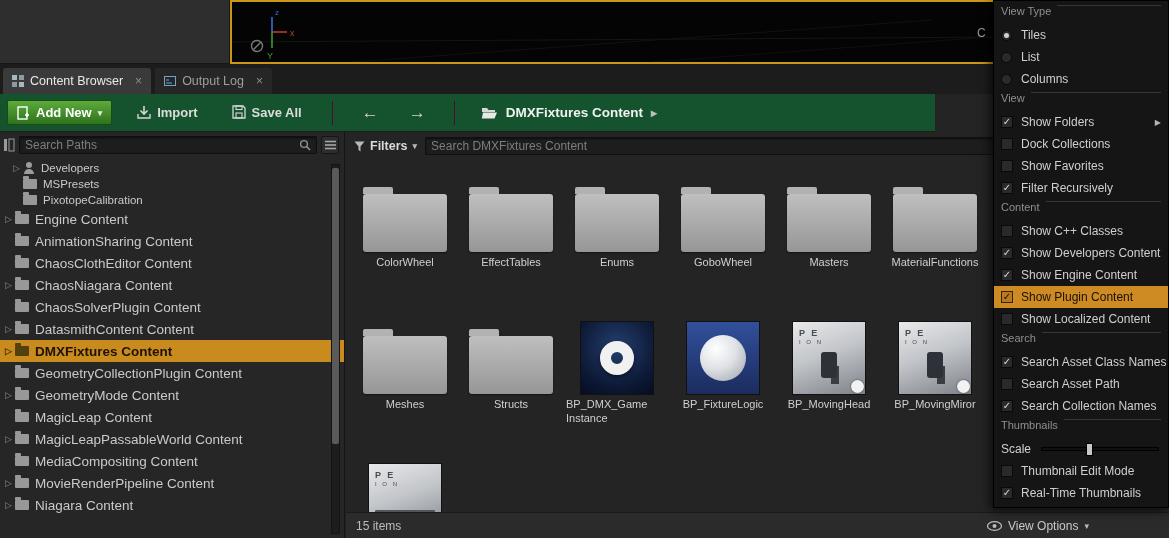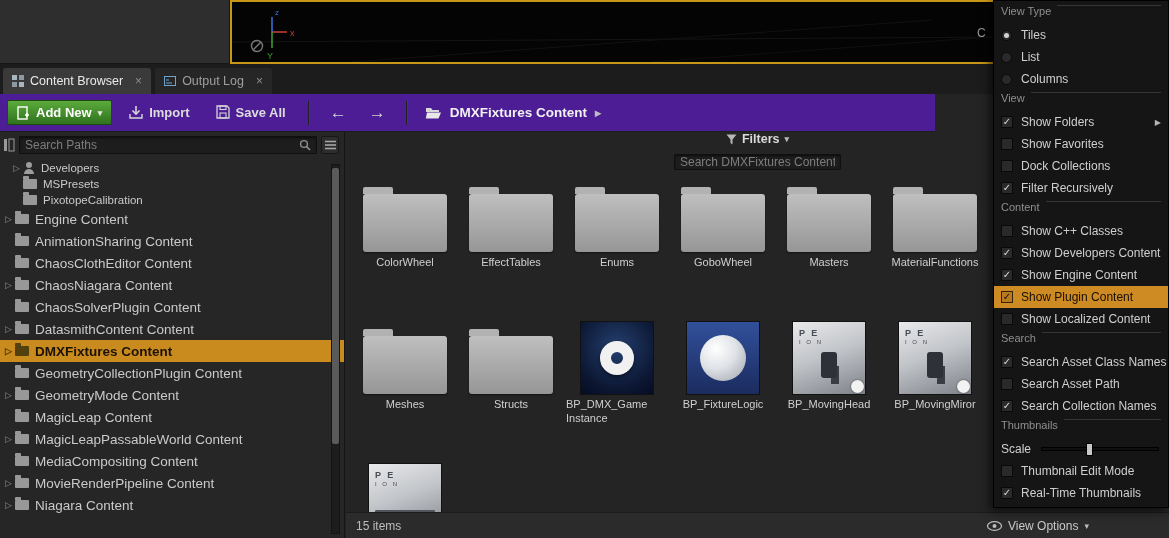--- a/index.html
+++ b/index.html
@@ -19,22 +19,22 @@
   
   .tabwell { position:absolute; left:0; top:64px; width:1169px; height:30px; background:#1c1c1c;
              display:flex; align-items:flex-end; padding-left:3px; }
   .tab { height:26px; display:flex; align-items:center; gap:6px; padding:0 9px;
          margin-right:4px; border-radius:3px 3px 0 0; font-size:12.5px; white-space:nowrap; }
   .tab.active { background:#3a3a3a; color:#e9e9e9; }
   .tab.inactive { background:#262626; color:#9f9f9f; }
   .tab .close { color:#8d8d8d; font-size:12px; margin-left:6px; }
 
   
-  .toolbar { position:absolute; left:0; top:94px; width:935px; height:38px; background:#4c1d95;
-             border-bottom:1px solid #1d1d1d; display:flex; align-items:center; padding:0 7px; gap:8px; }
+  .toolbar { position:absolute; left:0; top:94px; width:935px; height:38px; background:#14532d;
+             border-bottom:1px solid #1d1d1d; display:flex; align-items:center; padding:0 7px; gap:16px; }
   .btn-addnew { display:flex; align-items:center; gap:6px; padding:4px 9px; border-radius:2px;
                 background:linear-gradient(#5cab3c,#2f721d); border:1px solid #1d4a10;
                 color:#fff; font-weight:bold; font-size:13px; }
   .tool-btn { display:flex; gap:6px; padding:4px 9px;
               color:#dcdcdc; font-weight:bold; font-size:13px; }
   .tb-sep { width:2px; height:24px; border-left:1px solid #222; border-right:1px solid #3f3f3f; margin:0 5px; }
   .nav-arrow { font-size:17px; font-weight:bold; color:#d3d3d3; padding:0 7px; }
   .breadcrumb { display:flex; align-items:center; gap:8px; color:#f1f1f1;
                 font-weight:bold; font-size:13.5px; margin-left:4px; }
   .crumb-caret { color:#bdbdbd; font-size:12px; }
@@ -69,21 +69,21 @@
                        border-radius:50%; background:#9c9c9c; }
   .user-icon::after { content:""; position:absolute; left:1px; bottom:0; width:10px; height:5px;
                       border-radius:5px 5px 0 0; background:#9c9c9c; }
   .vscroll { position:absolute; right:4px; top:32px; width:9px; height:370px;
              background:#1d1d1d; border:1px solid #141414; }
   .vscroll .thumbpiece { position:absolute; left:0; top:3px; width:7px; height:276px;
                          background:#5a5a5a; border-radius:2px; }
 
   
   .content { position:absolute; left:346px; top:132px; width:823px; height:406px; background:#242424; }
-  .content-header { display:flex; align-items:center; gap:8px; height:28px; padding:0 8px;flex-direction:column; }
+  .content-header { display:flex; align-items:center; gap:8px; height:28px; padding:0 8px; }
   .filters-btn { display:flex; align-items:center; gap:5px; color:#dadada;
                  font-size:12.5px; font-weight:bold; white-space:nowrap; }
   .asset-grid { position:relative; width:672px; display:flex; flex-wrap:wrap;
                 align-content:flex-start; padding-left:6px; }
   .tile { width:106px; height:142px; display:flex; flex-direction:column; align-items:center; }
   .tile.sliver { position:absolute; left:632px; top:134px; }
   .thumb-box { width:88px; height:88px; margin-top:4px; display:flex;
                align-items:flex-end; justify-content:center; position:relative; }
   .folder-big { width:84px; height:58px; border-radius:3px; position:relative;
                 background:linear-gradient(#bfbfbf,#969696); box-shadow:0 1px 2px rgba(0,0,0,.5); }
@@ -505,25 +505,25 @@
       <div class="menu-title">
         <span>View</span>
       </div>
       <div class="menu-item">
         <span class="box">✓</span>
         <span class="mi-label">Show Folders</span>
         <span class="submenu">▶</span>
       </div>
       <div class="menu-item">
         <span class="box"></span>
+        <span class="mi-label">Dock Collections</span>
+      </div>
+      <div class="menu-item">
+        <span class="box"></span>
         <span class="mi-label">Show Favorites</span>
-      </div>
-      <div class="menu-item">
-        <span class="box"></span>
-        <span class="mi-label">Dock Collections</span>
       </div>
       <div class="menu-item">
         <span class="box">✓</span>
         <span class="mi-label">Filter Recursively</span>
       </div>
       <div class="menu-title">
         <span>Content</span>
       </div>
       <div class="menu-item">
         <span class="box"></span>

